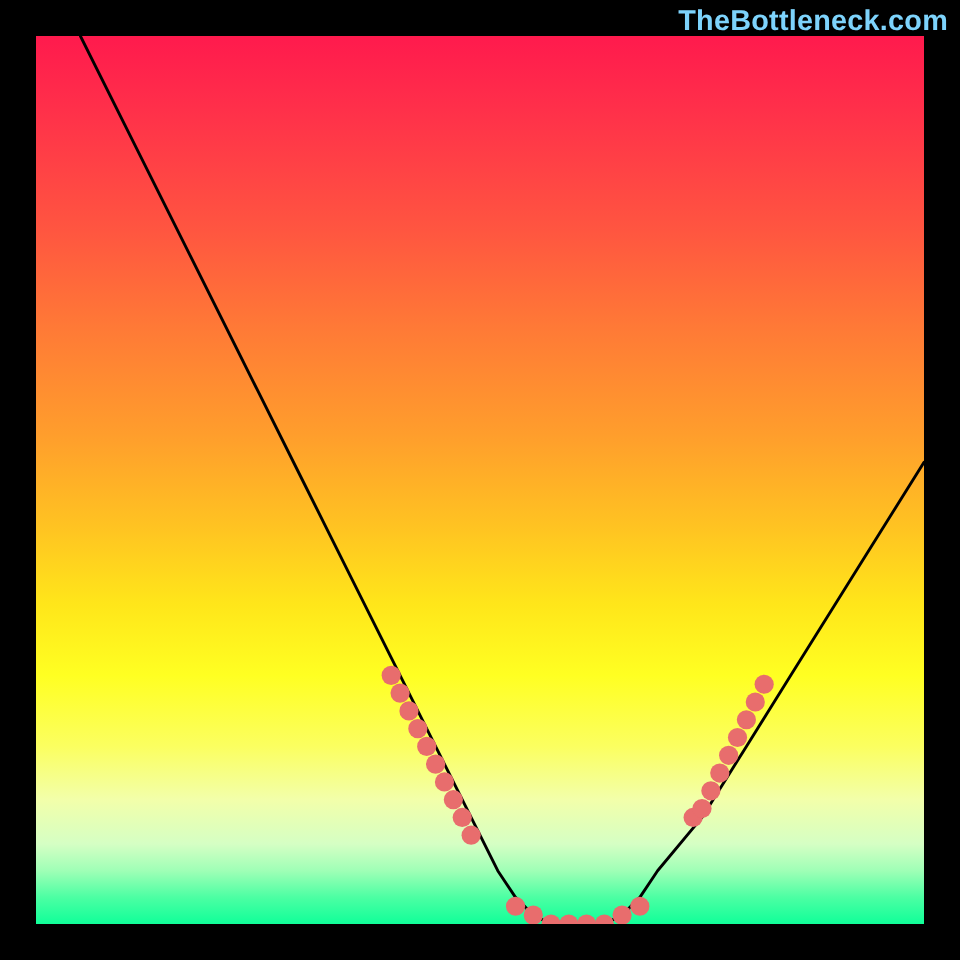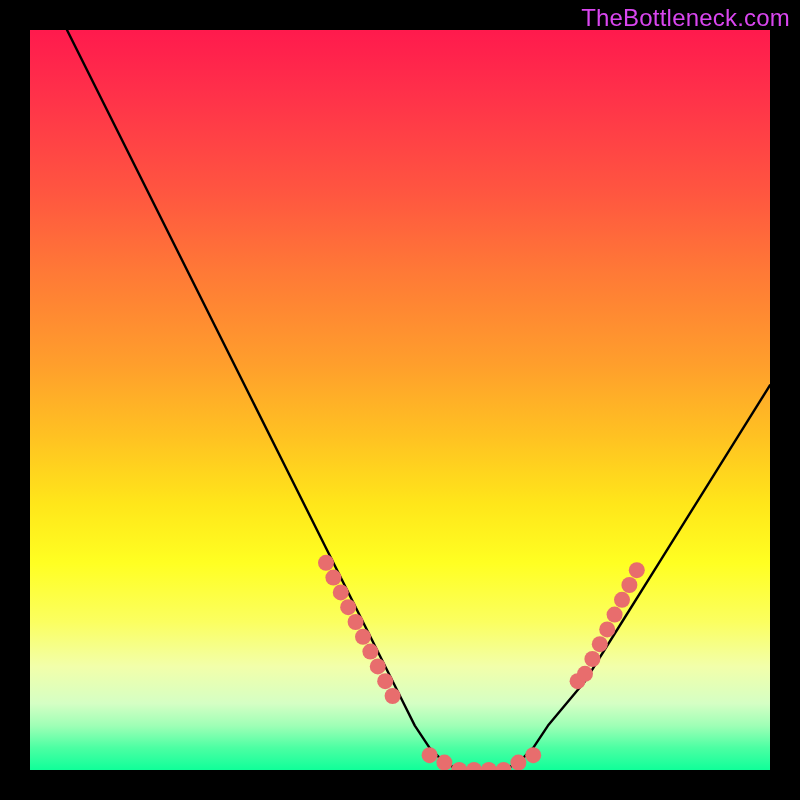--- a/index.html
+++ b/index.html
@@ -45,23 +45,23 @@
     position: absolute;
     left: 0;
     top: 0;
     width: 740px;
     height: 740px;
   }
   .watermark {
     position: absolute;
     top: 4px;
     right: 10px;
-    color: #d946ef;
+    color: #7dd3fc;
     font-size: 24px;
-    font-weight: 400;
+    font-weight: 700;
     letter-spacing: 0.2px;
     user-select: none;
   }
 </style>
 </head>
 <body>
 
 <div class="stage">
 
   <div class="watermark">TheBottleneck.com</div>

